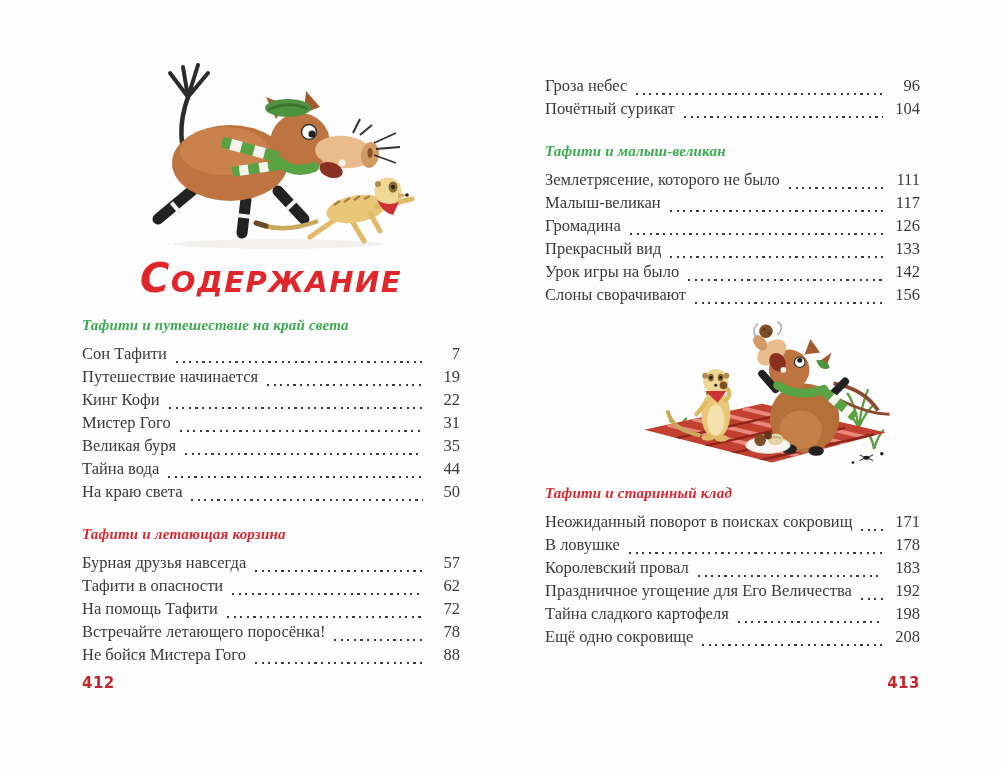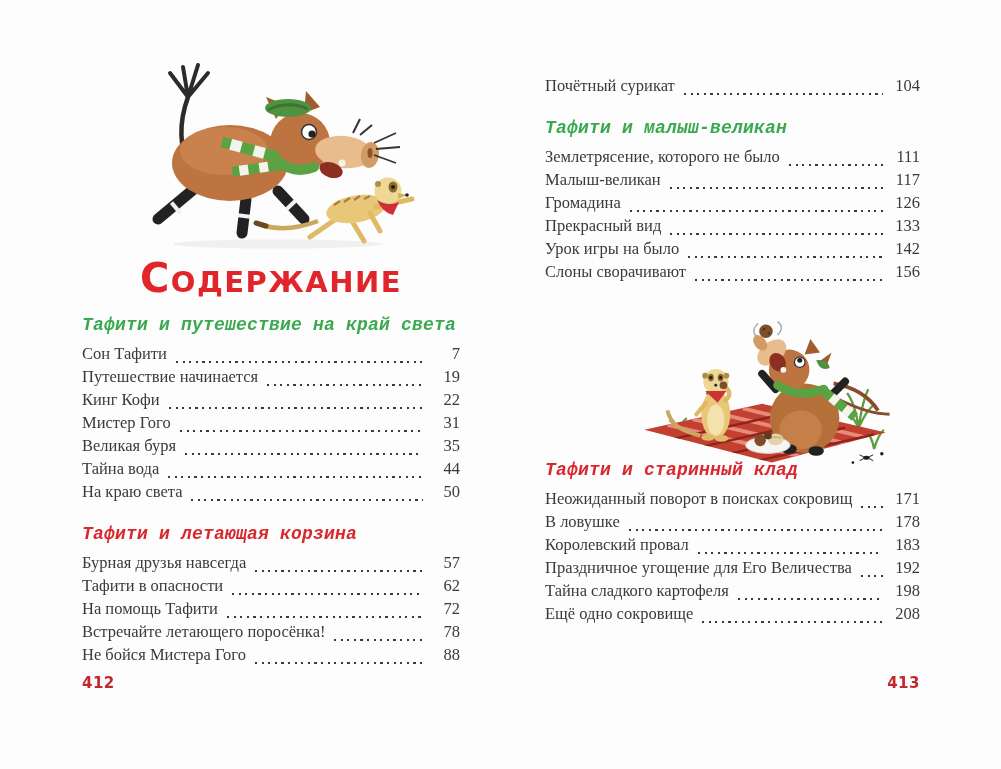--- a/index.html
+++ b/index.html
@@ -14,31 +14,31 @@
   .page-right{left:545px;top:76px;width:375px;height:640px;}
 
   .ill{pointer-events:none;}
   .ill-running{width:290px;height:202px;margin-left:46px;}
   .ill-picnic{position:absolute;left:80px;top:244px;width:280px;height:148px;}
 
   .toc-title{
     margin-top:4px;text-align:center;
     font-family:"DejaVu Sans","Liberation Sans",sans-serif;
     font-weight:700;font-size:29px;line-height:40px;letter-spacing:1.5px;
-    color:var(--title-red,#e0262b);text-transform:uppercase;
+    color:var(--title-red,#e0262b);text-transform:uppercase;font-style:italic;
   }
   .toc-title::first-letter{font-size:40px;}
 
   .toc-section{margin-top:18px;}
   .toc-section.cont{margin-top:0;}
   #left-blocks .toc-section:first-child{margin-top:12px;}
 
   .sec-title{
-    font-family:Liberation Mono, monospace;
-    font-style:italic;font-weight:700;font-size:18px;line-height:22px;
+    font-family:Liberation Serif, serif;
+    font-style:italic;font-weight:700;font-size:15px;line-height:22px;
     margin-bottom:8px;letter-spacing:.2px;
   }
   .sec-title.green{color:var(--header-green,#3aa94f);}
   .sec-title.red{color:var(--header-red,#d9272e);}
 
   .toc-entry{display:flex;align-items:baseline;height:23px;font-size:16.5px;font-weight:500;}
   .et{white-space:nowrap;}
   .leader{
     flex:1;min-width:10px;height:2.4px;align-self:flex-end;
     margin:0 5px 4px 9px;
@@ -198,20 +198,25 @@
       </div>
 
     <div class="pagenum pagenum-left">412</div>
   </div>
 
   <div class="page page-right">
 
     <div class="blocks" id="right-blocks">
         <div class="toc-section cont">
           <div class="toc-entry">
+            <span class="et">Гроза небес</span>
+            <span class="leader"></span>
+            <span class="ep">96</span>
+          </div>
+          <div class="toc-entry">
             <span class="et">Почётный сурикат</span>
             <span class="leader"></span>
             <span class="ep">104</span>
           </div>
         </div>
         <div class="toc-section">
           <div class="sec-title green">Тафити и малыш-великан</div>
           <div class="toc-entry">
             <span class="et">Землетрясение, которого не было</span>
             <span class="leader"></span>

